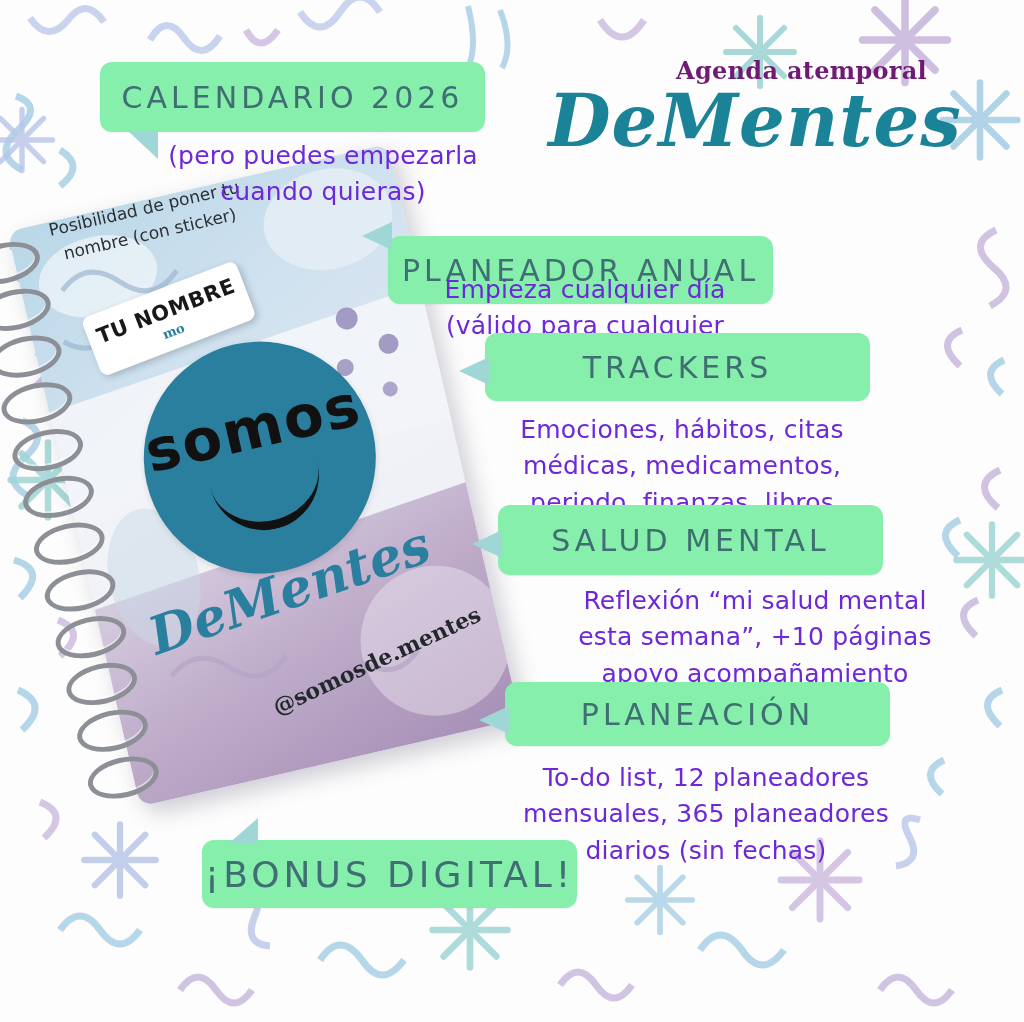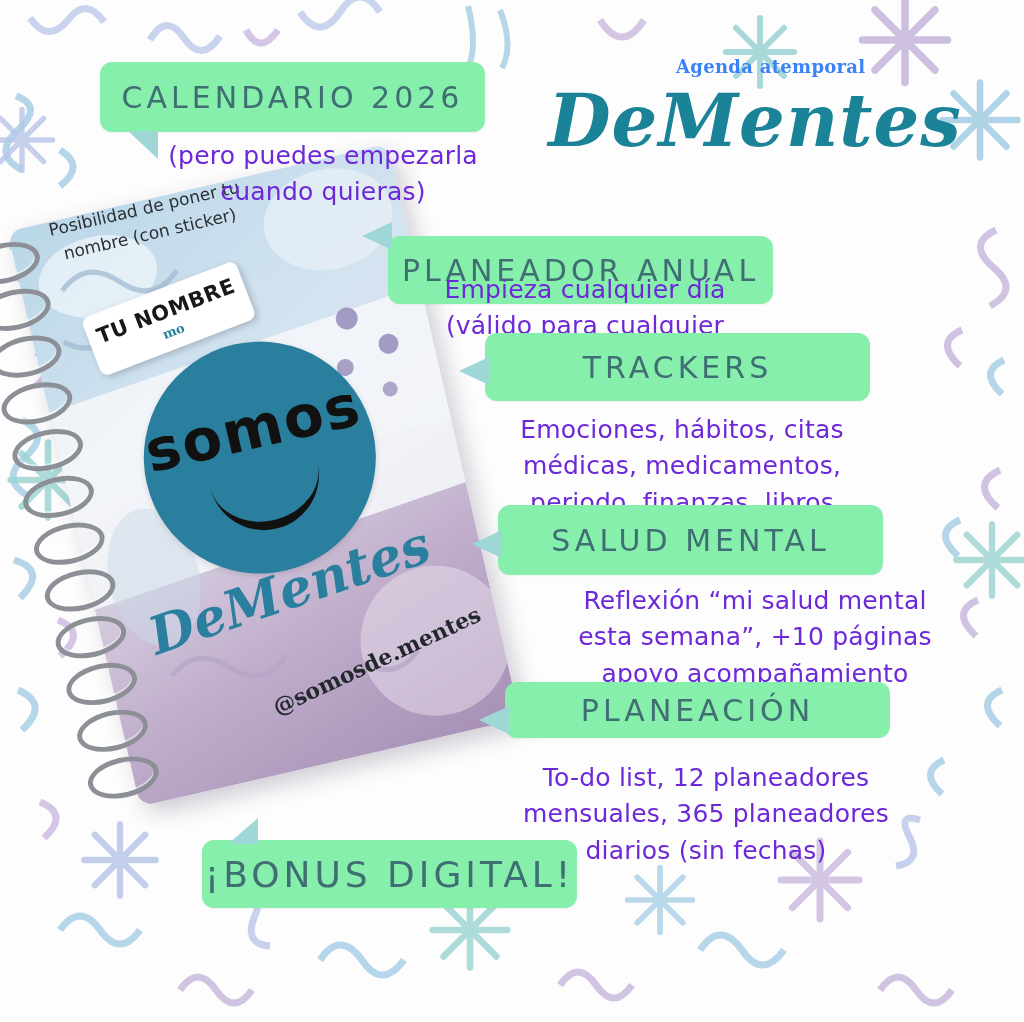--- a/index.html
+++ b/index.html
@@ -116,22 +116,22 @@
   .sticker-sub{
     font-family:"DejaVu Serif", serif;
     font-size:13px;color:#2b7f9e;font-weight:700;margin-top:2px;
   }
 
   
   .header-sub{
     position:absolute;left:676px;top:56px;
     font-family:"DejaVu Serif", serif;
     font-weight:700;
-    font-size:18px;
-    color:#3b82f6;
+    font-size:24px;
+    color:#701a75;
     letter-spacing:.3px;
   }
   .header-title{
     position:absolute;left:520px;top:78px;
     width:470px;
     text-align:center;
     font-family:"DejaVu Serif", serif;
     font-style:italic;
     font-weight:700;
     font-size:72px;
@@ -360,20 +360,20 @@
   <div class="desc" style="left:410px;top:272px;width:350px;">Empieza cualquier día (válido para cualquier mes/año)</div>
 
   <div class="bubble" style="left:485px;top:333px;width:385px;height:68px;">TRACKERS</div>
   <div class="tail" style="left:459px;top:357px;border-width:14px 30px 14px 0;border-color:transparent #9ed7d5 transparent transparent;"></div>
   <div class="desc" style="left:492px;top:412px;width:380px;">Emociones, hábitos, citas médicas, medicamentos, periodo, finanzas, libros leídos, rutinas y más!</div>
 
   <div class="bubble" style="left:498px;top:505px;width:385px;height:70px;">SALUD MENTAL</div>
   <div class="tail" style="left:472px;top:530px;border-width:14px 30px 14px 0;border-color:transparent #9ed7d5 transparent transparent;"></div>
   <div class="desc" style="left:560px;top:583px;width:390px;">Reflexión “mi salud mental esta semana”, +10 páginas apoyo acompañamiento psicoterapéutico</div>
 
-  <div class="bubble" style="left:505px;top:682px;width:385px;height:56px;">PLANEACIÓN</div>
+  <div class="bubble" style="left:505px;top:682px;width:385px;height:64px;">PLANEACIÓN</div>
   <div class="tail" style="left:479px;top:706px;border-width:14px 30px 14px 0;border-color:transparent #9ed7d5 transparent transparent;"></div>
   <div class="desc" style="left:496px;top:760px;width:420px;">To-do list, 12 planeadores mensuales, 365 planeadores diarios (sin fechas)</div>
 
   <div class="bubble small" style="left:202px;top:840px;width:375px;height:68px;">¡BONUS DIGITAL!</div>
   <div class="tail" style="left:228px;top:818px;border-width:0 0 26px 30px;border-color:transparent transparent #9ed7d5 transparent;"></div>
 
 </div>
 
 </body></html>

